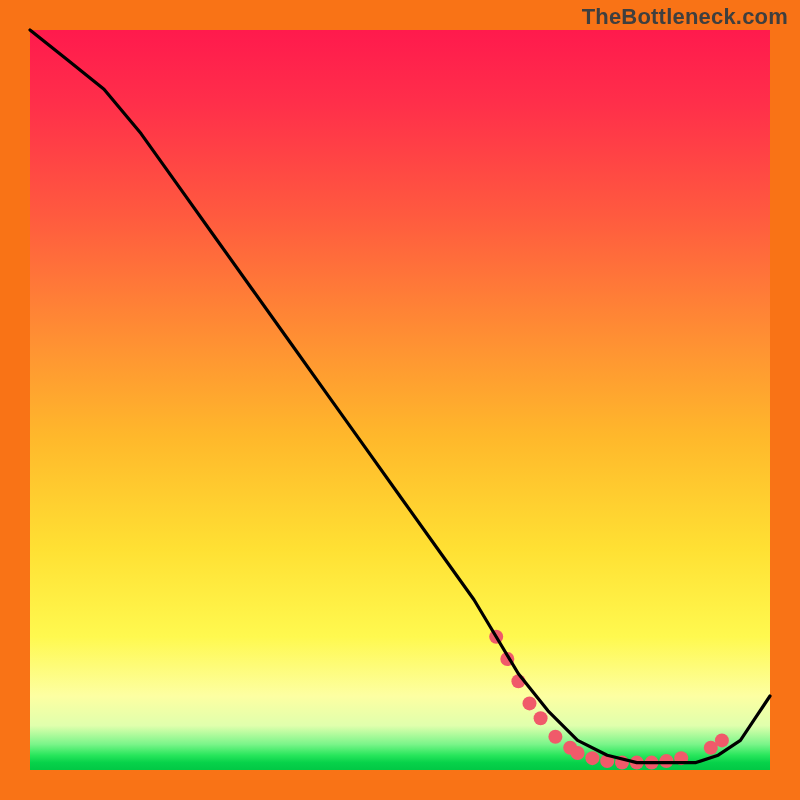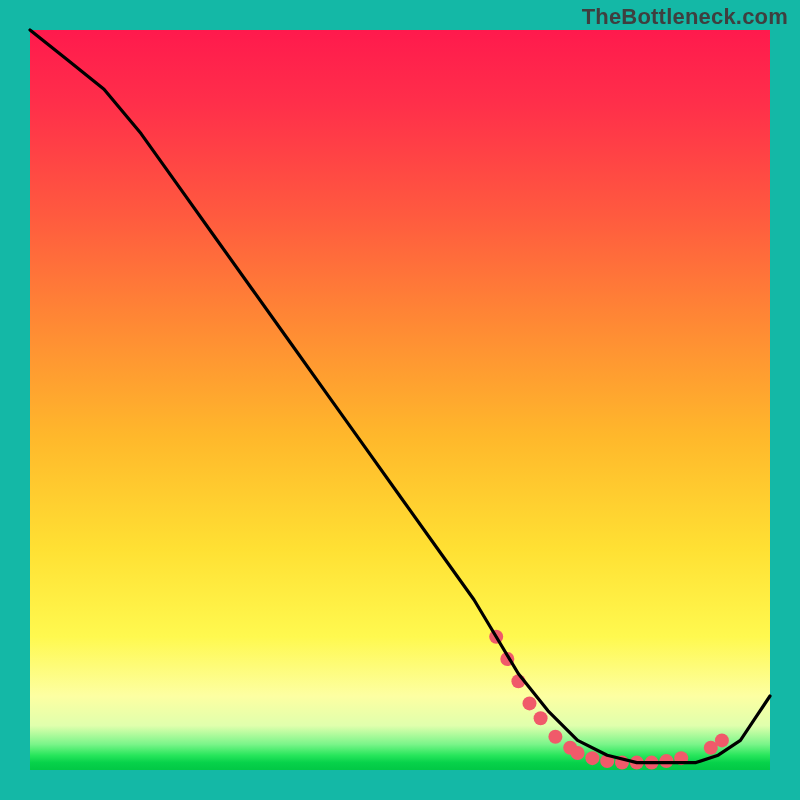--- a/index.html
+++ b/index.html
@@ -8,21 +8,21 @@
     width: 800px;
     height: 800px;
     background: #000;
     overflow: hidden;
     font-family: Arial, Helvetica, sans-serif;
   }
   .frame {
     position: relative;
     width: 800px;
     height: 800px;
-    background: #14b8a6;
+    background: #f97316;
   }
   .watermark {
     position: absolute;
     top: 4px;
     right: 12px;
     font-size: 22px;
     font-weight: 600;
     color: #3f3f3f;
     letter-spacing: 0.2px;
     user-select: none;

